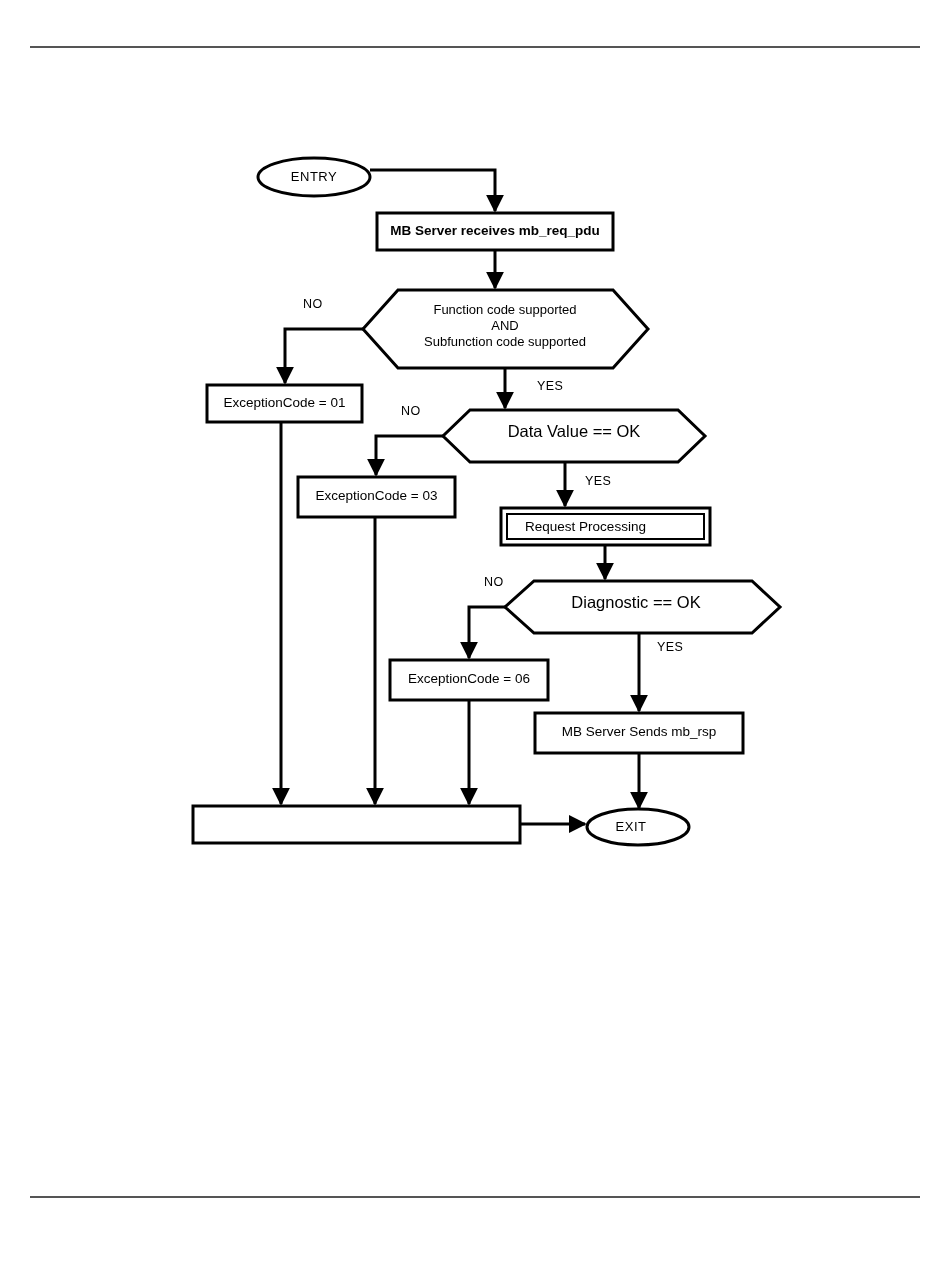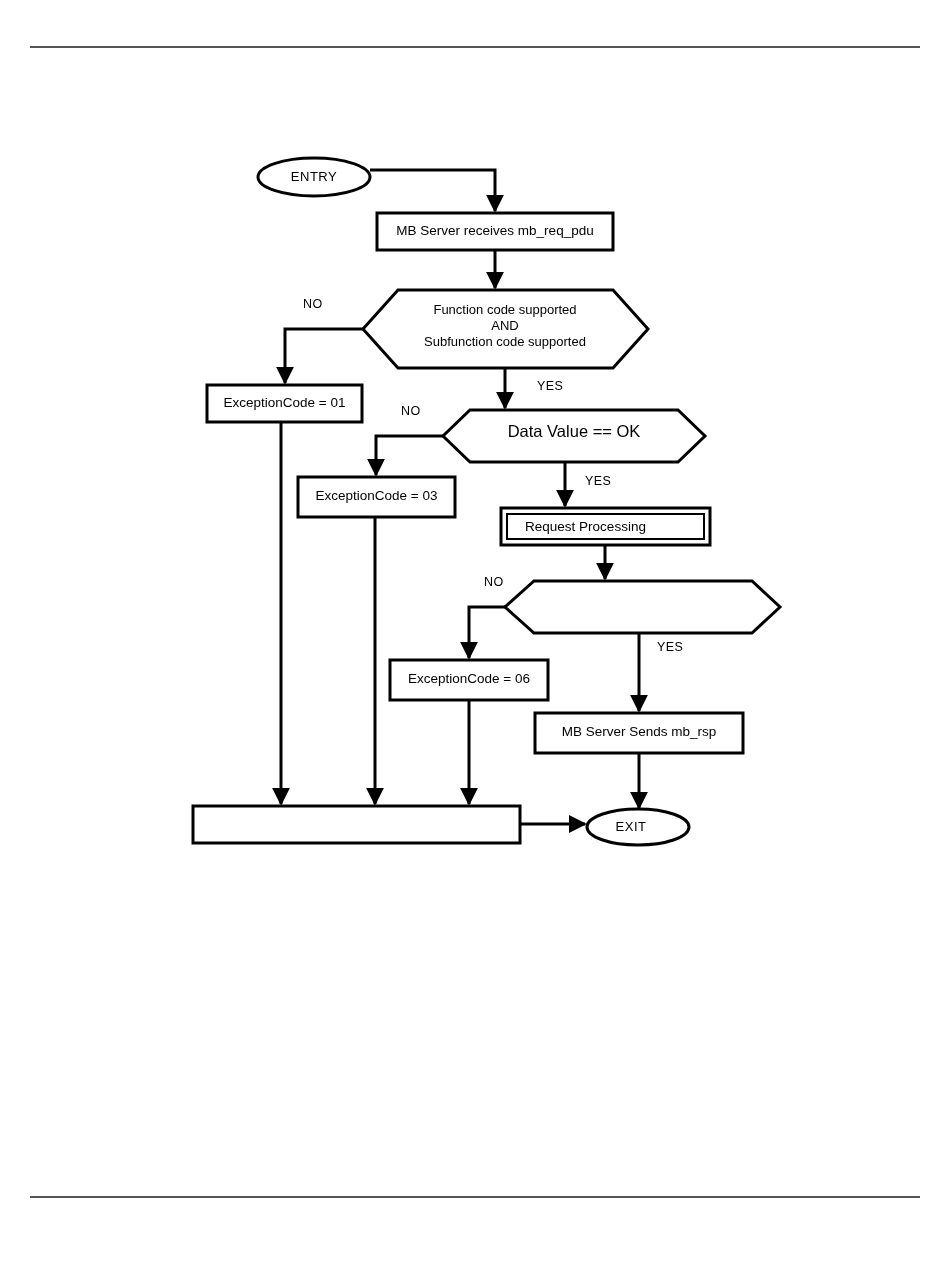--- a/index.html
+++ b/index.html
@@ -124,34 +124,35 @@
       <rect x="193" y="806" width="327" height="37" fill="#ffffff" stroke-width="3"></rect>
 
       <path d="M 520 824 L 585 824" stroke-width="3" marker-end="url(#arrow)"></path>
 
       <ellipse cx="638" cy="827" rx="51" ry="18" fill="#ffffff" stroke-width="3"></ellipse>
     </g>
   </svg>
 
   <div class="node-label terminal-label" style="left:258px; top:169px; width:112px;">ENTRY</div>
 
-  <div class="node-label process-label" style="left:377px; top:223px; width:236px;">MB Server receives mb_req_pdu</div>
+  <div class="node-label process-label" style="left:377px; top:223px; width:236px;font-weight:bold;">MB Server receives mb_req_pdu</div>
 
   <div class="node-label decision-label" style="left:375px; top:302px; width:260px;">Function code supported
 AND
 Subfunction code  supported</div>
 
   <div class="node-label process-label" style="left:207px; top:395px; width:155px;">ExceptionCode = 01</div>
 
   <div class="node-label decision-label big" style="left:450px; top:421px; width:248px;">Data Value == OK</div>
 
   <div class="node-label process-label" style="left:298px; top:488px; width:157px;">ExceptionCode = 03</div>
 
   <div class="node-label process-label" style="left:507px; top:519px; width:157px;">Request Processing</div>
 
+  <div class="node-label decision-label big" style="left:512px; top:592px; width:248px;">Diagnostic == OK</div>
 
   <div class="node-label process-label" style="left:390px; top:671px; width:158px;">ExceptionCode = 06</div>
 
   <div class="node-label process-label" style="left:535px; top:724px; width:208px;">MB Server Sends mb_rsp</div>
 
 
   <div class="node-label terminal-label" style="left:587px; top:819px; width:88px;">EXIT</div>
 
   <div class="edge-label" style="left:303px; top:297px;">NO</div>
 

